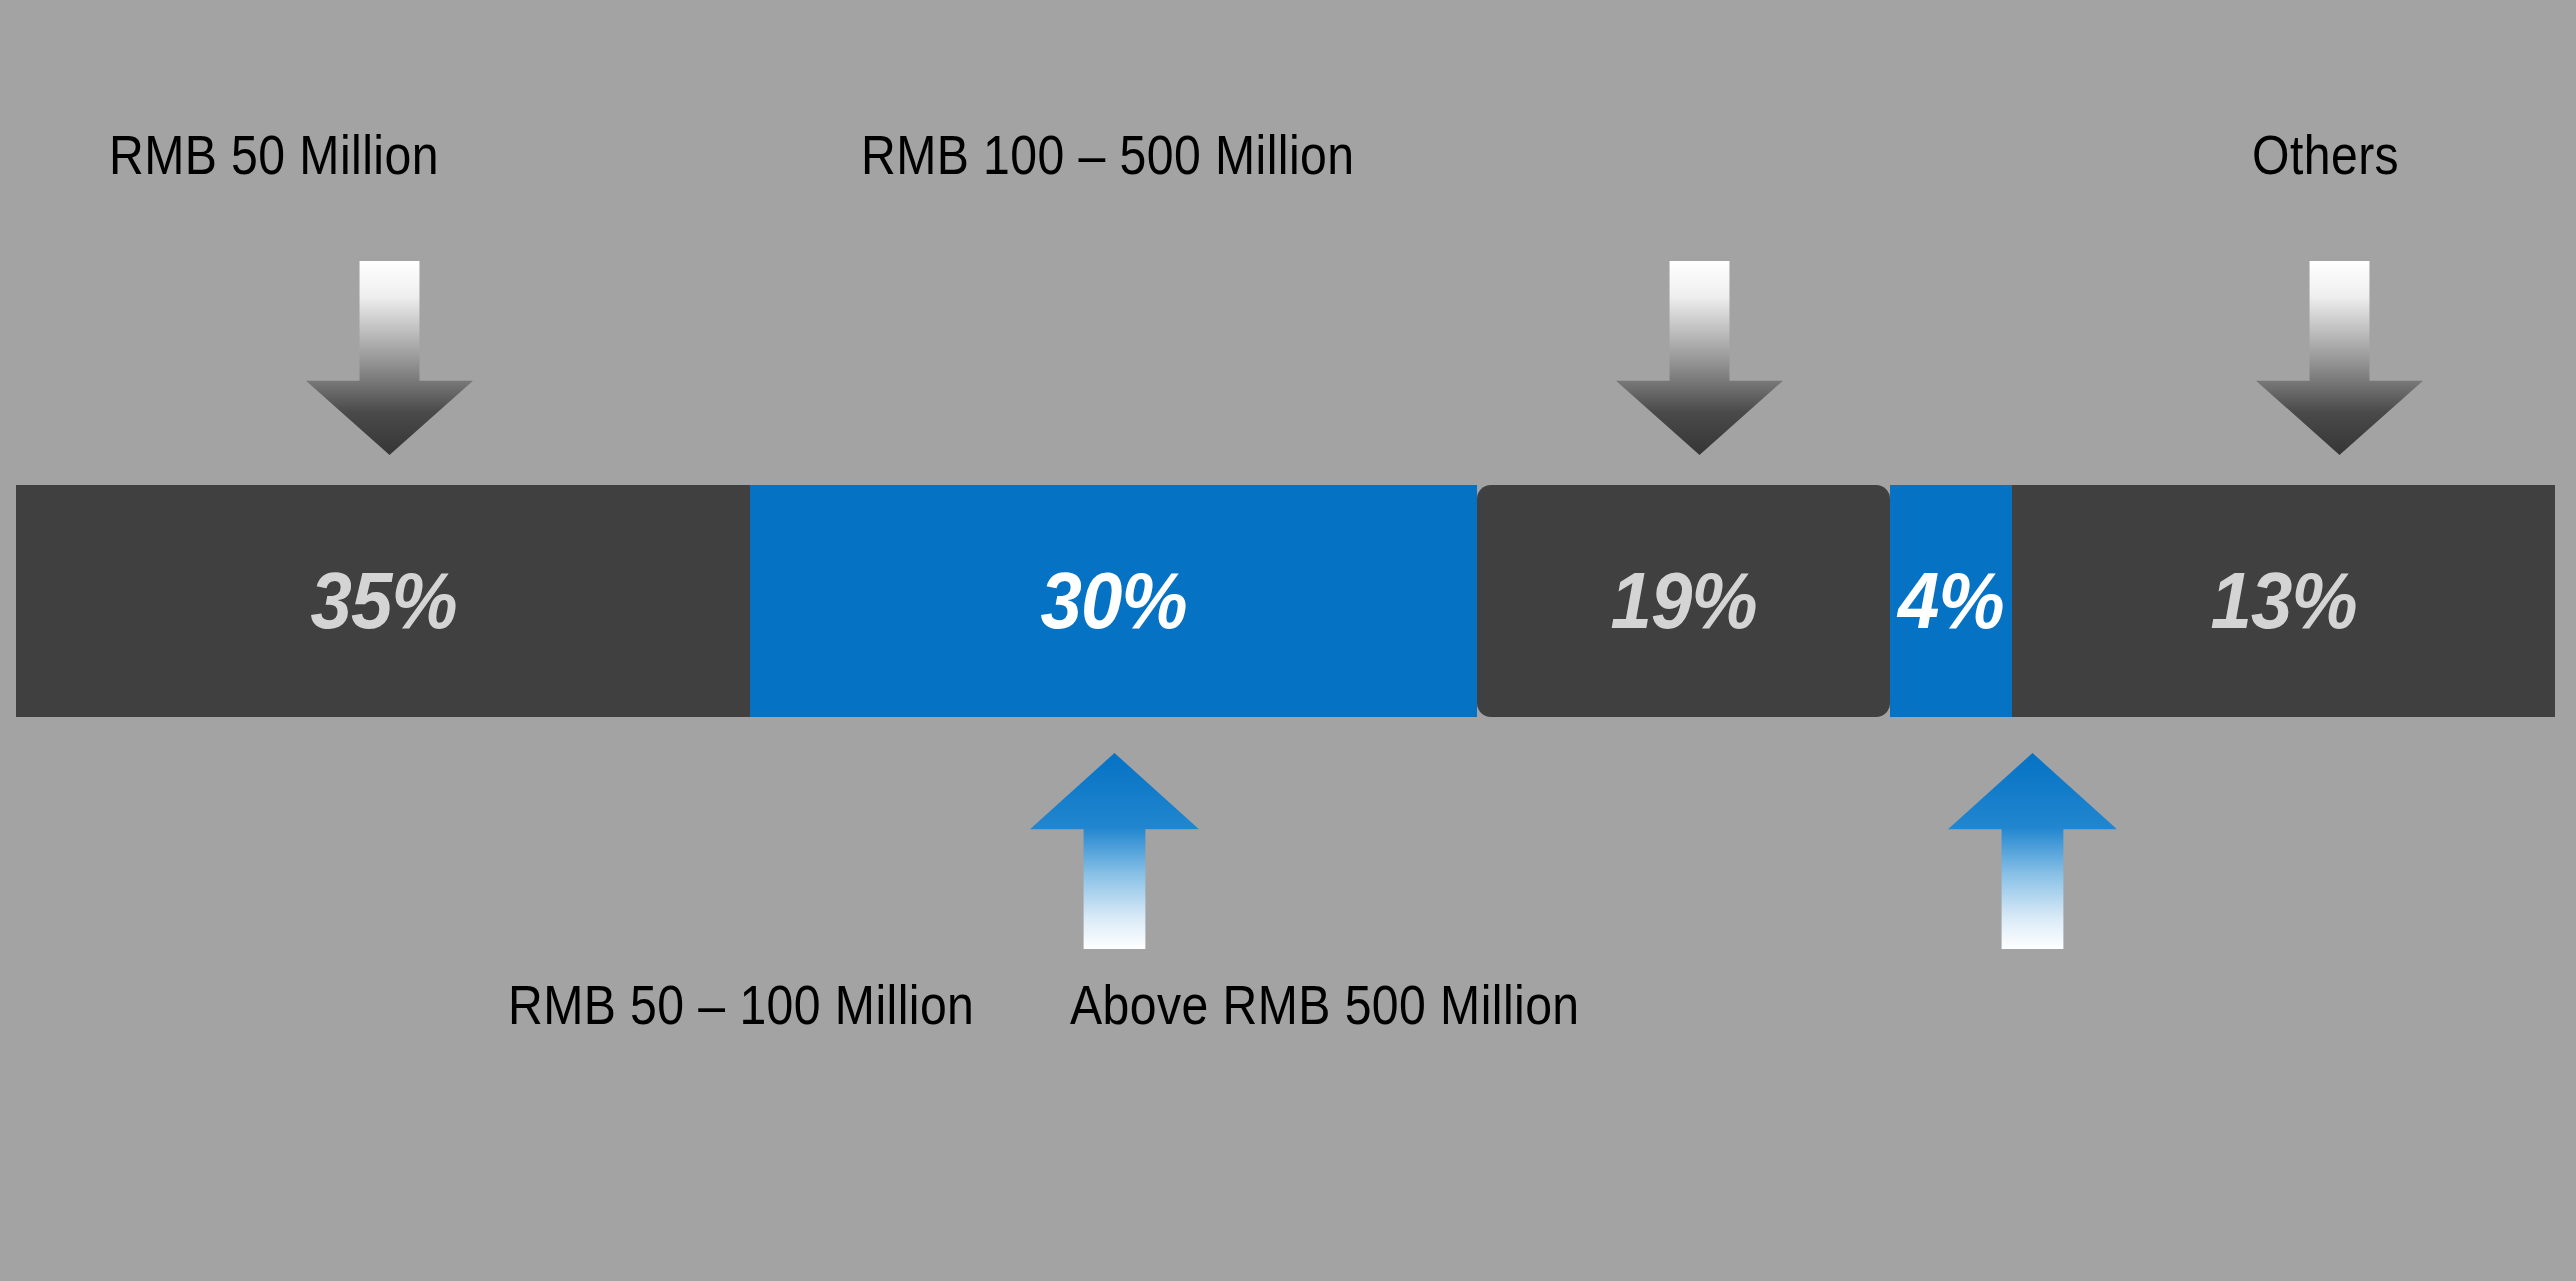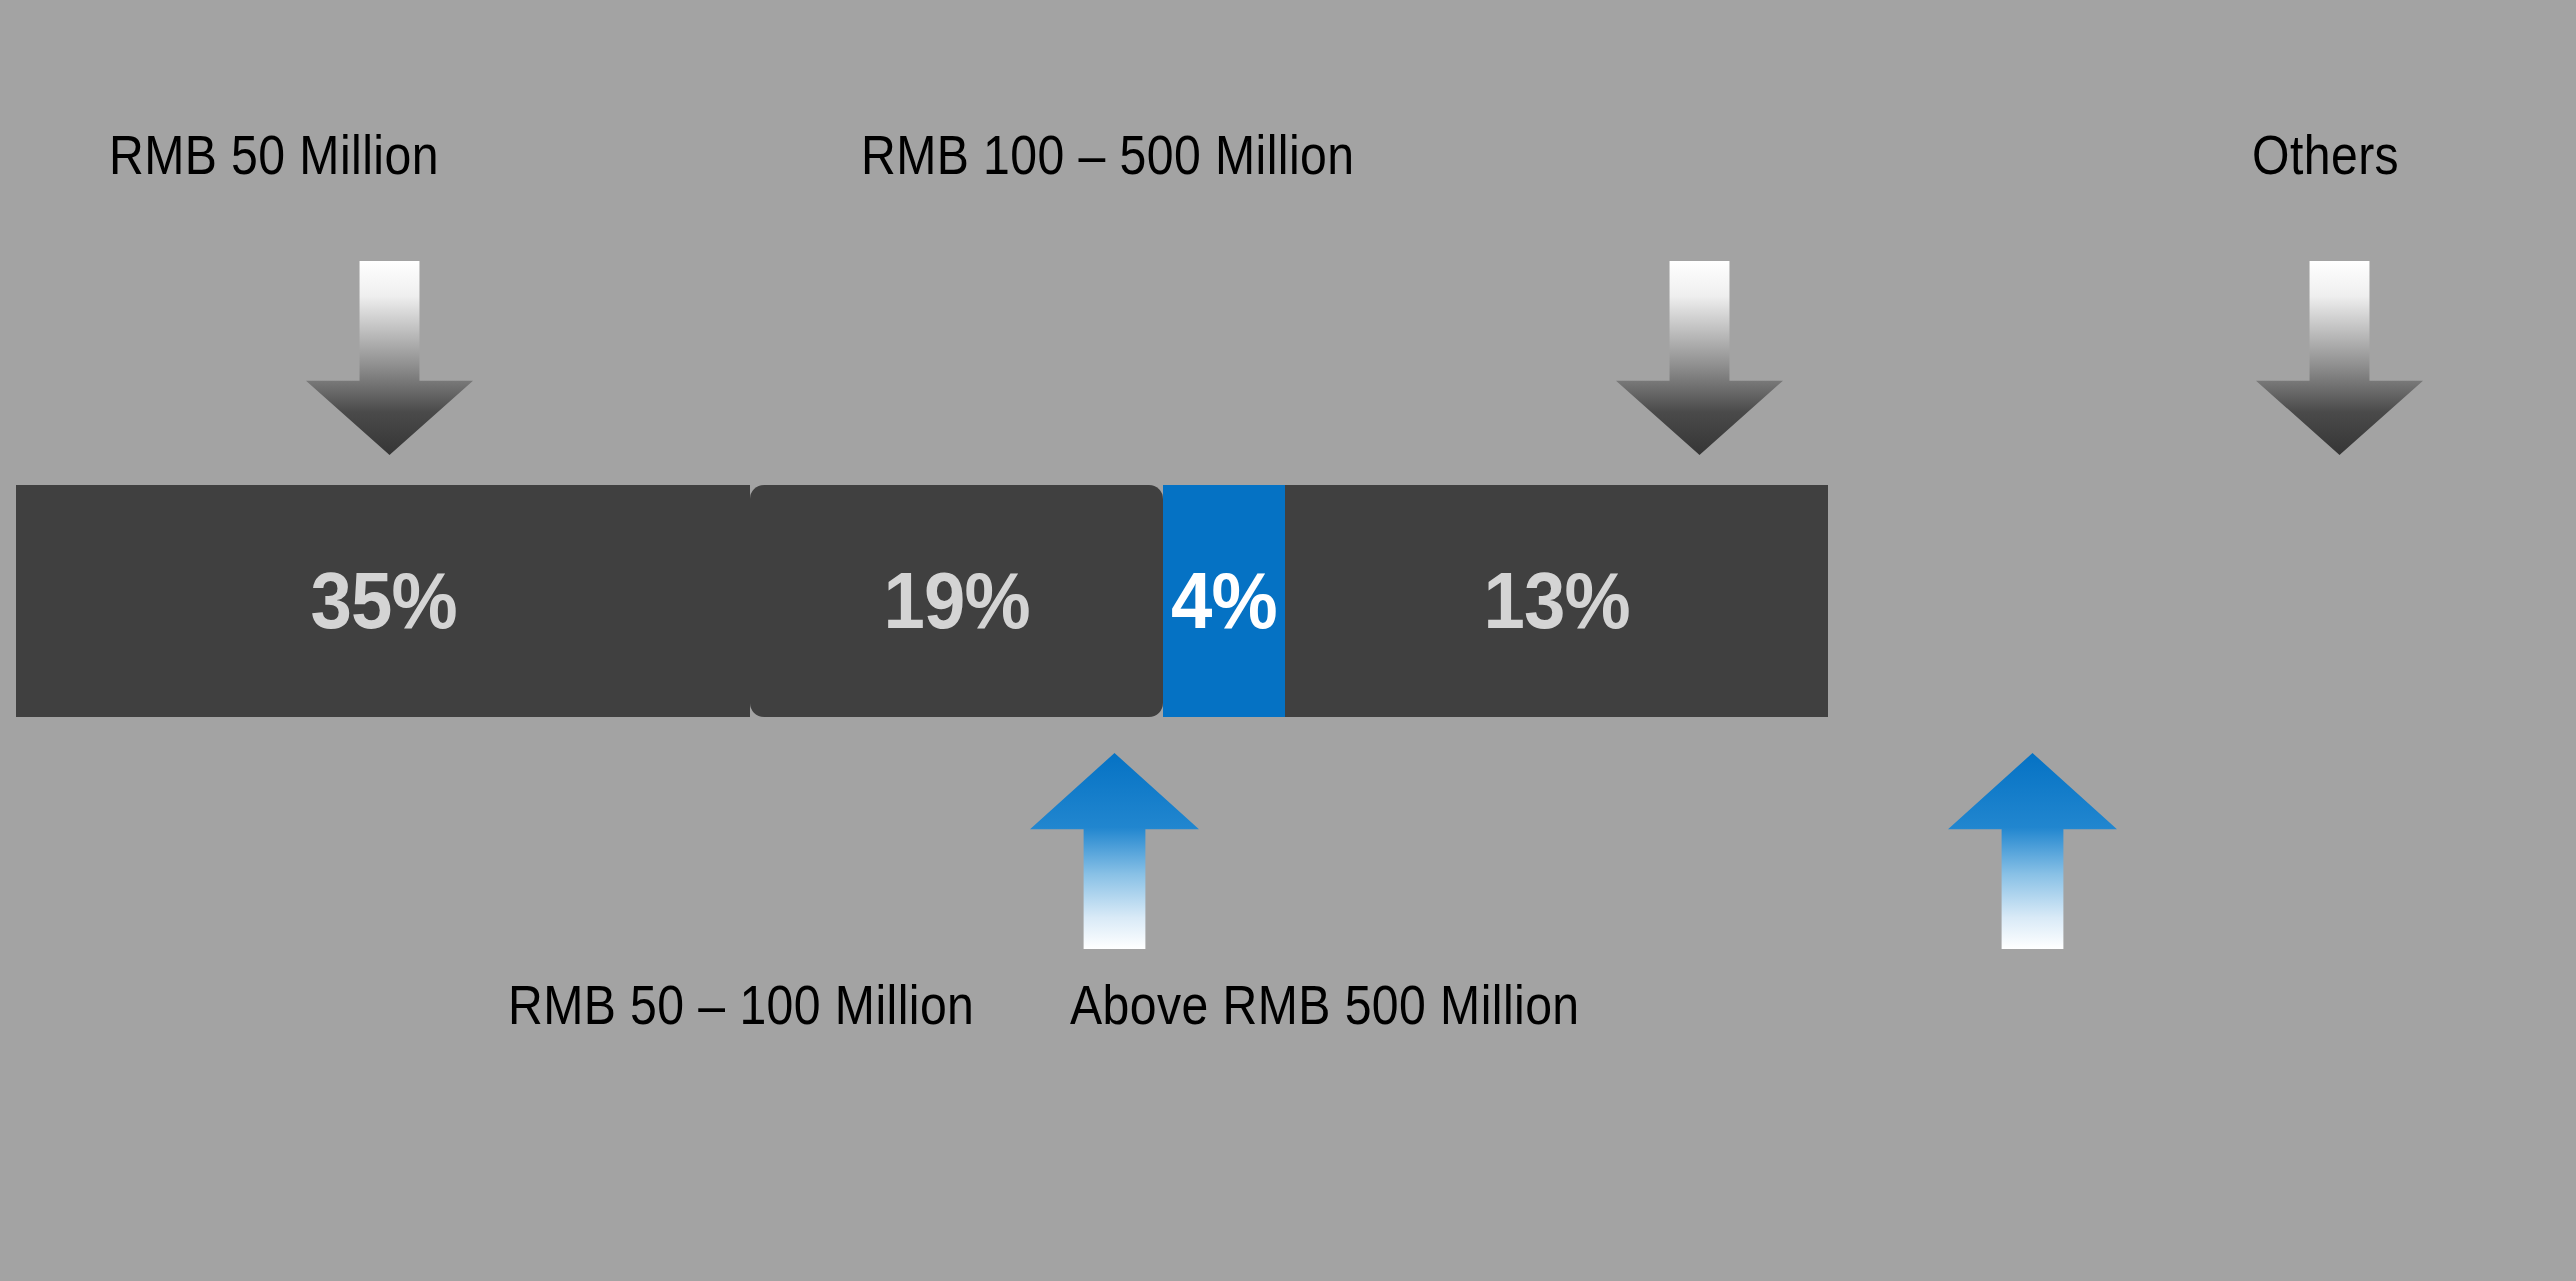--- a/index.html
+++ b/index.html
@@ -50,20 +50,21 @@
     display: flex;
     flex-direction: row;
     align-items: stretch;
   }
   .seg {
     position: relative;
     display: flex;
     align-items: center;
     justify-content: center;
     overflow: hidden;
+    font-style: italic;
   }
   .seg-value {
     font-family: "Liberation Sans", sans-serif;
     font-weight: 700;
     font-size: 80px;
     line-height: 1;
     letter-spacing: -0.9px;
     transform: scaleX(0.93);
     white-space: nowrap;
   }
@@ -123,20 +124,23 @@
       <polygon points="59,0 125,0 125,132 184,132 92,214 0,132 59,132" fill="url(#gradDown3)"></polygon>
     </svg>
   </div>
 
   <div id="bar" style="left:16.3px; top:485px; width:2539px; height:232px;">
 
     <div class="seg" style="width:734px; background:#404040;">
       <span class="seg-value" style="color:#D4D4D4;">35%</span>
     </div>
 
+    <div class="seg" style="width:727px; background:#0572C4;">
+      <span class="seg-value" style="color:#FFFFFF;">30%</span>
+    </div>
 
     <div class="seg" style="width:413px; background:#404040;border-radius:14px;">
       <span class="seg-value" style="color:#D4D4D4;">19%</span>
     </div>
 
     <div class="seg" style="width:122px; background:#0572C4;">
       <span class="seg-value" style="color:#FFFFFF;">4%</span>
     </div>
 
     <div class="seg" style="width:543px; background:#404040;">

